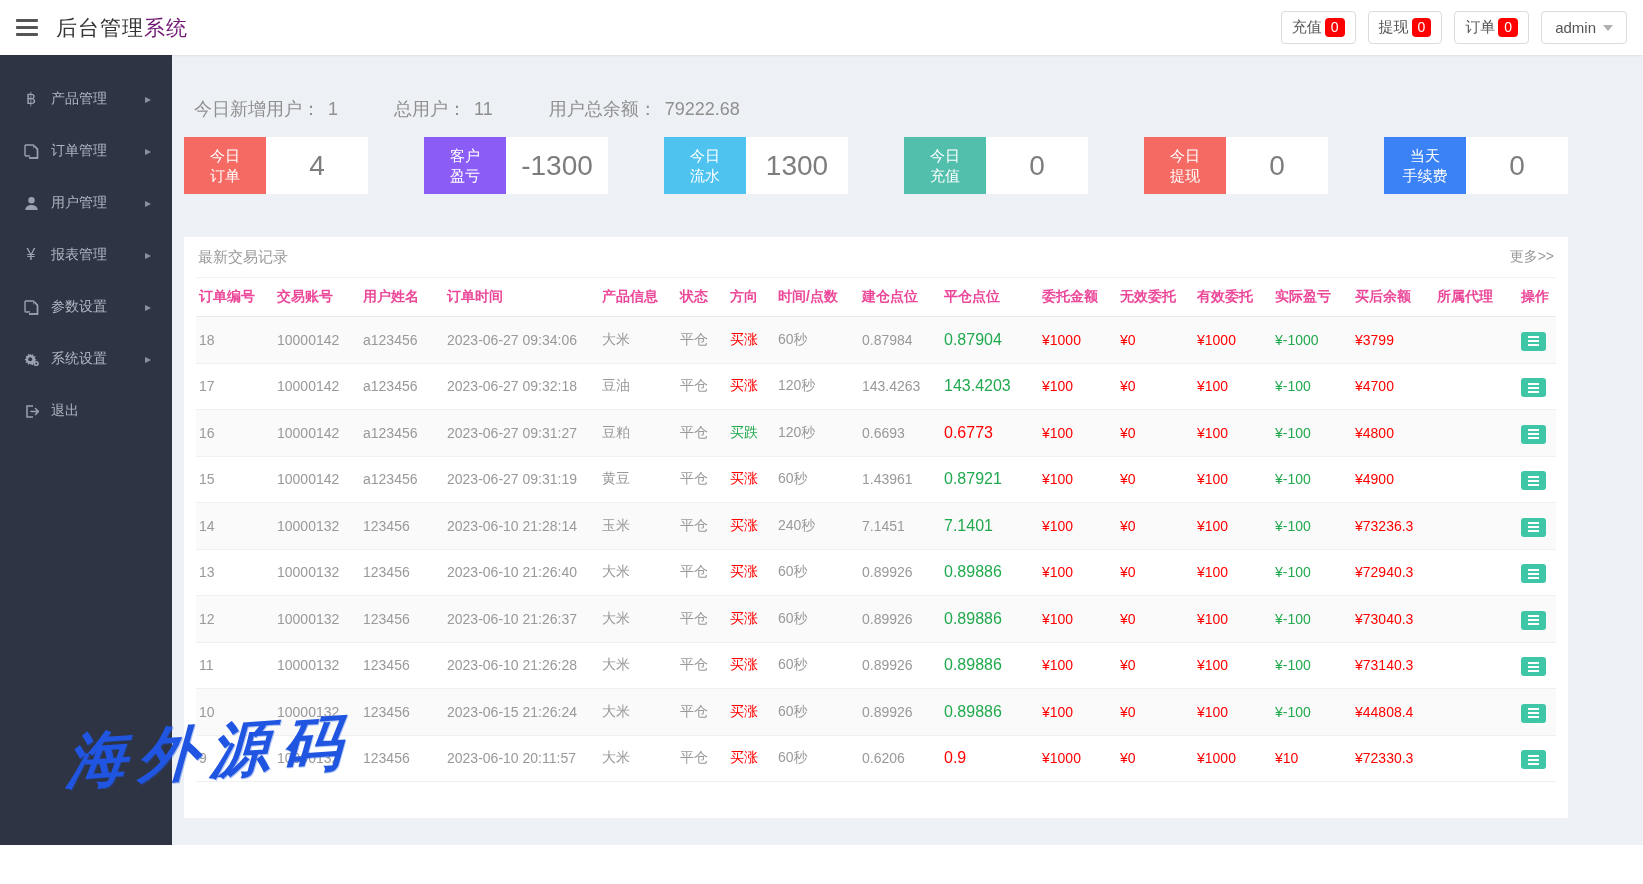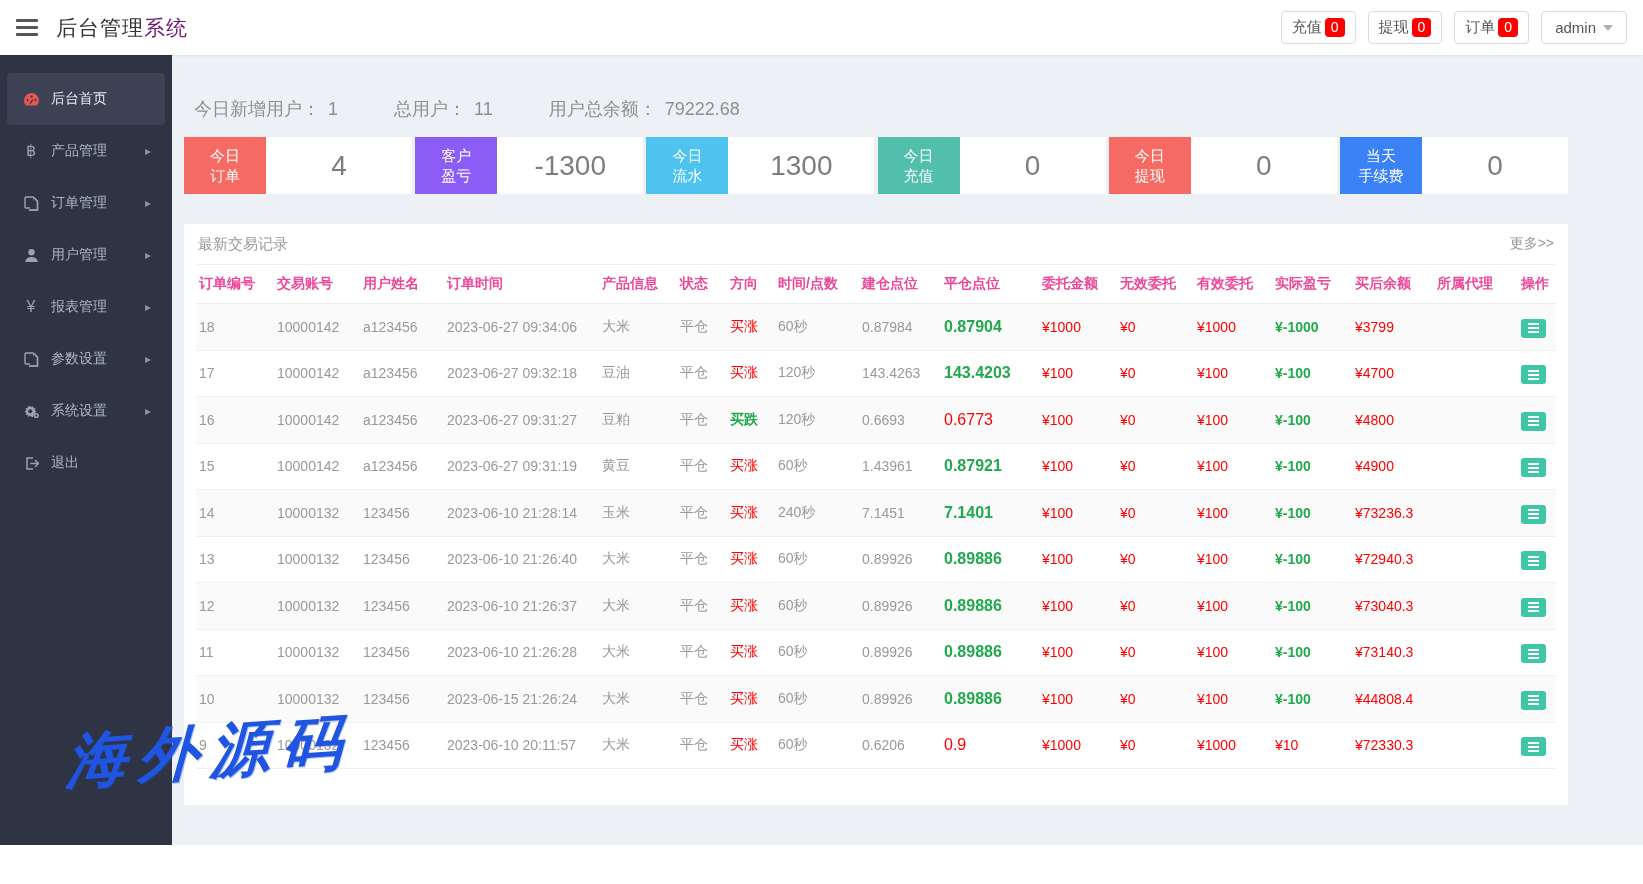--- a/index.html
+++ b/index.html
@@ -45,45 +45,45 @@
   .side-item .icon { width:20px; margin-right:10px; display:flex; align-items:center; justify-content:center; font-size:15px; color:#9aa2b1; }
   .side-item.active .icon { color:#e25750; }
   .side-item .icon svg { display:block; }
   .side-item .arrow { margin-left:auto; color:#8b93a3; font-size:12px; }
   .content { flex:1; background:#edf0f5; padding:0 98px 0 12px; position:relative; }
   
   .stats-row { padding-top:42px; display:flex; gap:56px; font-size:18px; color:#8f8f8f; padding-left:10px; }
   .stat b { font-weight:normal; margin-left:8px; }
   
   .cards { display:flex; justify-content:space-between; margin-top:16px; }
-  .card { display:flex; width:228px; height:57px; }
+  .card { display:flex; width:184px; height:57px; }
   .card-label {
     width:82px; color:#fff; font-size:15px; line-height:1.3;
     display:flex; flex-direction:column; align-items:center; justify-content:center;
   }
   .card-value {
     flex:1; background:#fff; display:flex; align-items:center; justify-content:center;
     font-size:28px; color:#7d7d7d; font-weight:300;
   }
   
-  .panel { background:#fff; margin-top:30px; padding:0 12px; height:581px; }
+  .panel { background:#fff; margin-top:43px; padding:0 12px; height:581px; }
   .panel-head {
     height:41px; display:flex; align-items:center; justify-content:space-between;
     color:#999; font-size:15px; border-bottom:1px solid #f0f1f3; padding:0 2px;
   }
   .more-link { color:#999; font-size:14px; text-decoration:none; cursor:pointer; }
   table { width:100%; border-collapse:collapse; table-layout:fixed; font-size:14px; color:#999; }
   th {
     text-align:left; font-weight:bold; color:#ec4899; font-size:14px;
     padding:10px 3px; border-bottom:1px solid #e9eaec; white-space:nowrap; overflow:hidden;
   }
   td { padding:12px 3px; border-bottom:1px solid #f0f0f0; white-space:nowrap; overflow:hidden; }
   tbody tr:nth-child(odd) td { background:#fafafa; }
   .c-red { color:#ff0000; }
-  .c-green { color:#21a94e;font-weight:bold; }
+  .c-green { color:#21a94e; }
   .cell-close { font-size:16px; }
   .op-btn {
     width:25px; height:19px; background:#3fc6a7; border:none; border-radius:3px;
     cursor:pointer; display:inline-flex; align-items:center; justify-content:center;
   }
   .op-icon { display:block; width:11px; height:2px; background:#fff;
     box-shadow:0 4px 0 #fff, 0 -4px 0 #fff; }
   
   .footer { height:39px; background:#fff; }
   
@@ -122,32 +122,20 @@
       </button>
       <div class="admin-chip">
       <span>admin</span>
       <span class="caret"></span>
     </div>
   </div>
 </header>
 
 <div class="layout">
   <nav class="sidebar" id="sidebar">
-      <div class="side-item active">
-        <span class="icon">
-          <svg width="17" height="15" viewBox="0 0 17 15">
-            <path d="M8.5 1a7.5 7.5 0 0 0-7.5 7.5c0 2 .8 3.8 2 5h11a7.47 7.47 0 0 0 2-5A7.5 7.5 0 0 0 8.5 1z" fill="currentColor"></path>
-            <circle cx="4.5" cy="8" r="1" fill="#2e3444"></circle>
-            <circle cx="8.5" cy="4.5" r="1" fill="#2e3444"></circle>
-            <circle cx="12.5" cy="8" r="1" fill="#2e3444"></circle>
-            <rect x="7.9" y="7" width="1.2" height="5" rx=".6" fill="#2e3444" transform="rotate(35 8.5 9.5)"></rect>
-          </svg>
-        </span>
-        <span>后台首页</span>
-      </div>
       <div class="side-item">
         <span class="icon">
           <span style="font-size:16px;line-height:1;">฿</span>
         </span>
         <span>产品管理</span>
         <span class="arrow">▸</span>
       </div>
       <div class="side-item">
         <span class="icon">
           <svg width="15" height="15" viewBox="0 0 15 15" fill="none" stroke="currentColor" stroke-width="1.4">

